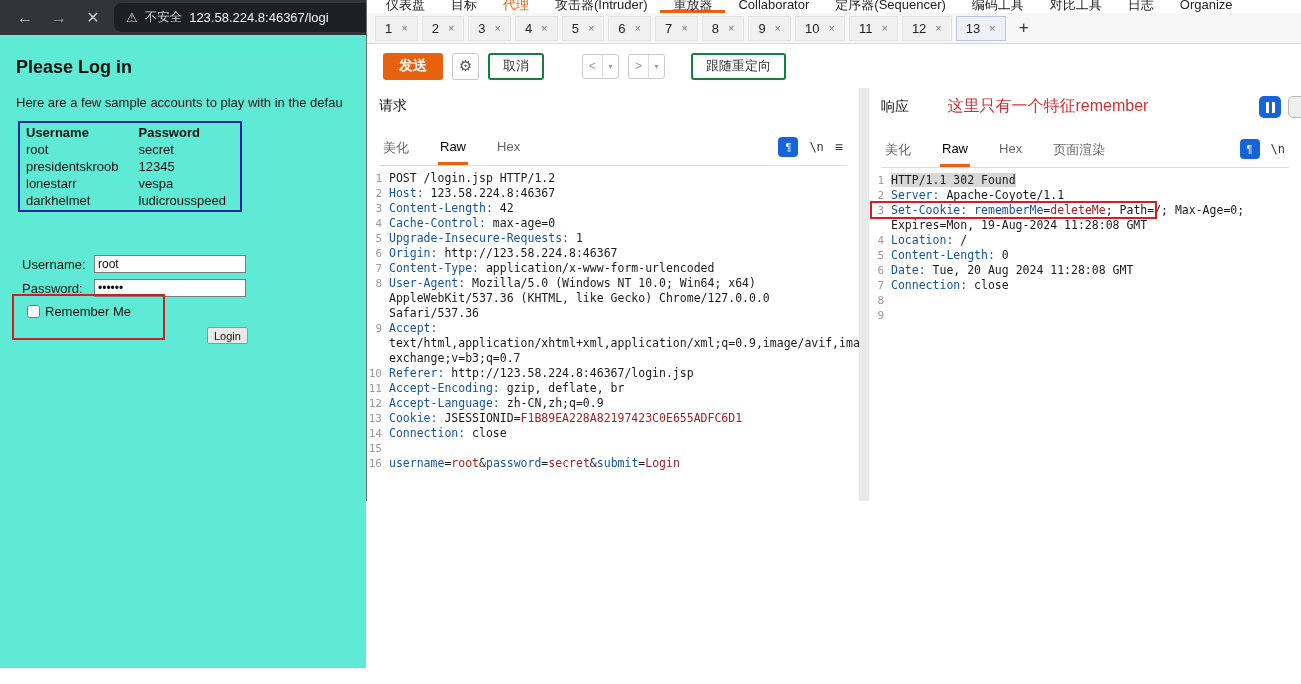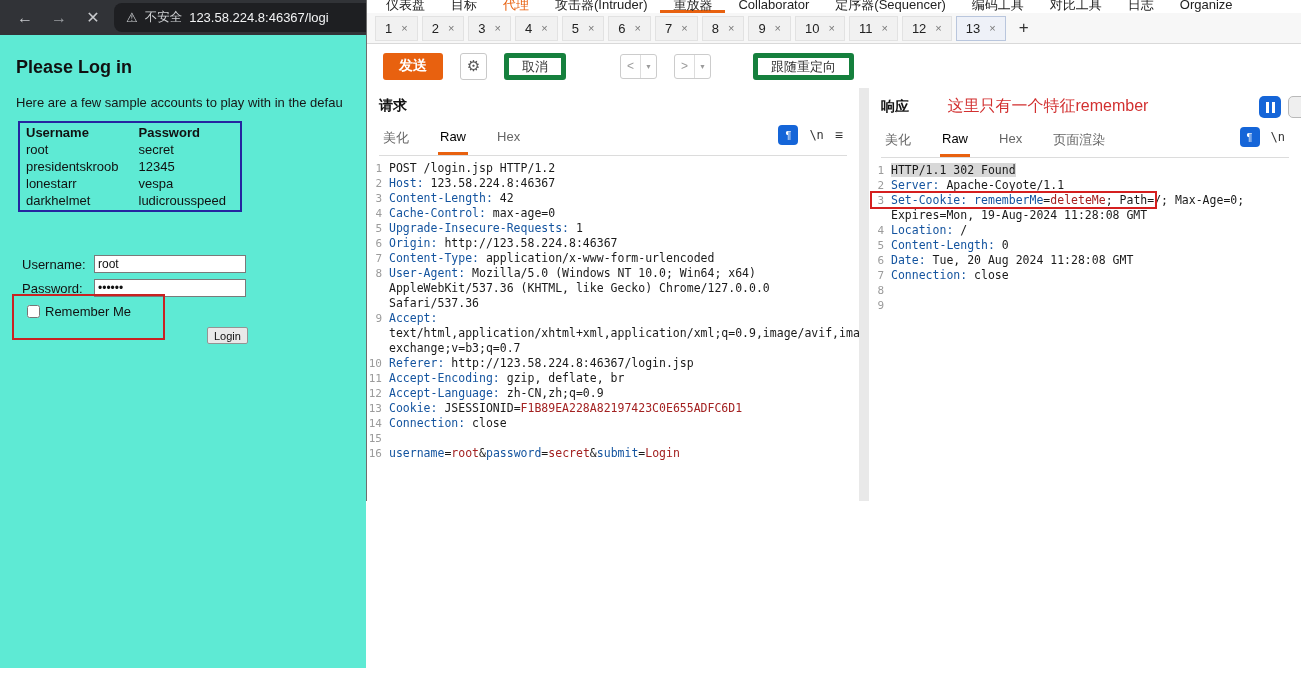--- a/index.html
+++ b/index.html
@@ -35,37 +35,37 @@
   .menu-item{font-size:13px;color:#222;padding:0 13px;line-height:16px;white-space:nowrap}
   .menu-item.accent{color:#e8610f}
   .menu-item.active{box-shadow:inset 0 -3px 0 #e8610f}
 
   .tabs-row{height:31px;background:#f7f7f7;border-bottom:1px solid #d9d9d9;display:flex;align-items:center;gap:4px;padding:2px 0 2px 8px}
   .rtab{height:25px;display:flex;align-items:center;gap:9px;padding:0 9px;background:#f1f1f1;border:1px solid #e2e2e2;font-size:13px;color:#222;cursor:default}
   .rtab .x{color:#777;font-size:11px}
   .rtab.active{background:#eef1f8;border-color:#b9c6dd}
   .plus-tab{font-size:17px;color:#333;padding:0 9px}
 
-  .toolbar{height:44px;display:flex;align-items:center;gap:17px;padding-left:16px}
+  .toolbar{height:44px;display:flex;align-items:center;gap:9px;padding-left:16px}
   .btn-send{height:27px;padding:0 16px;background:#e8610f;color:#fff;font-weight:bold;font-size:14px;border:none;border-radius:3px}
   .btn-gear{width:27px;height:27px;border:1px solid #c9c9c9;background:#fff;border-radius:3px;font-size:15px;color:#555;display:flex;align-items:center;justify-content:center}
-  .btn-cancel,.btn-follow{height:27px;padding:0 13px;background:#fff;border:5px solid #15803d;border-radius:3px;font-size:13px;color:#333}
+  .btn-cancel,.btn-follow{height:27px;padding:0 13px;background:#fff;border:2px solid #15803d;border-radius:3px;font-size:13px;color:#333}
   .spacer24{width:20px}
   .nav-combo{display:flex;height:25px;border:1px solid #ccc;border-radius:3px;overflow:hidden;background:#fff}
   .nav-main{width:20px;display:flex;align-items:center;justify-content:center;color:#9b9b9b;font-size:12px;border-right:1px solid #ddd}
   .nav-drop{width:15px;display:flex;align-items:center;justify-content:center;color:#9b9b9b;font-size:7px}
 
   .panels{position:absolute;left:0;top:88px;right:0;bottom:0;background:#e9e9e9;display:flex}
   .panel{background:#fff;display:flex;flex-direction:column;overflow:hidden}
   .panel.req{width:492px;margin-right:10px}
   .panel.resp{flex:1}
   .phead{padding:8px 12px 0 12px}
-  .ptitle{font-size:14px;font-weight:bold;color:#111;display:inline-block}
+  .ptitle{font-size:14px;font-weight:normal;color:#111;display:inline-block}
   .anno-text{display:inline-block;margin-left:34px;color:#d23030;font-size:16px;vertical-align:middle}
-  .mtabs{display:flex;align-items:flex-start;margin-top:10px;border-bottom:1px solid #dcdcdc;font-size:13px;color:#666;padding-left:2px}
+  .mtabs{display:flex;align-items:center;margin-top:20px;border-bottom:1px solid #dcdcdc;font-size:13px;color:#666;padding-left:2px}
   .mtab-list{display:flex}
   .mtab{padding:4px 2px 8px;margin-right:27px;cursor:default}
   .mtab.active{color:#000;box-shadow:inset 0 -3px 0 #e8610f}
   .mtab-icons{margin-left:auto;display:flex;align-items:center;gap:11px;padding:0 4px 7px 0}
   .icon-blue{width:20px;height:20px;background:#1565d8;border-radius:4px;display:flex;align-items:center;justify-content:center;color:#fff;font-size:11px;flex:none}
   .icon-nl{font-family:"DejaVu Sans Mono",monospace;font-size:12px;color:#333}
   .icon-burger{font-size:14px;color:#333}
 
   .mbody{position:relative;font-family:"DejaVu Sans Mono",monospace;font-size:11.5px;line-height:15px;padding:5px 6px 0 0;flex:1;overflow:hidden}
   .panel.req .mbody{padding-right:72px}

